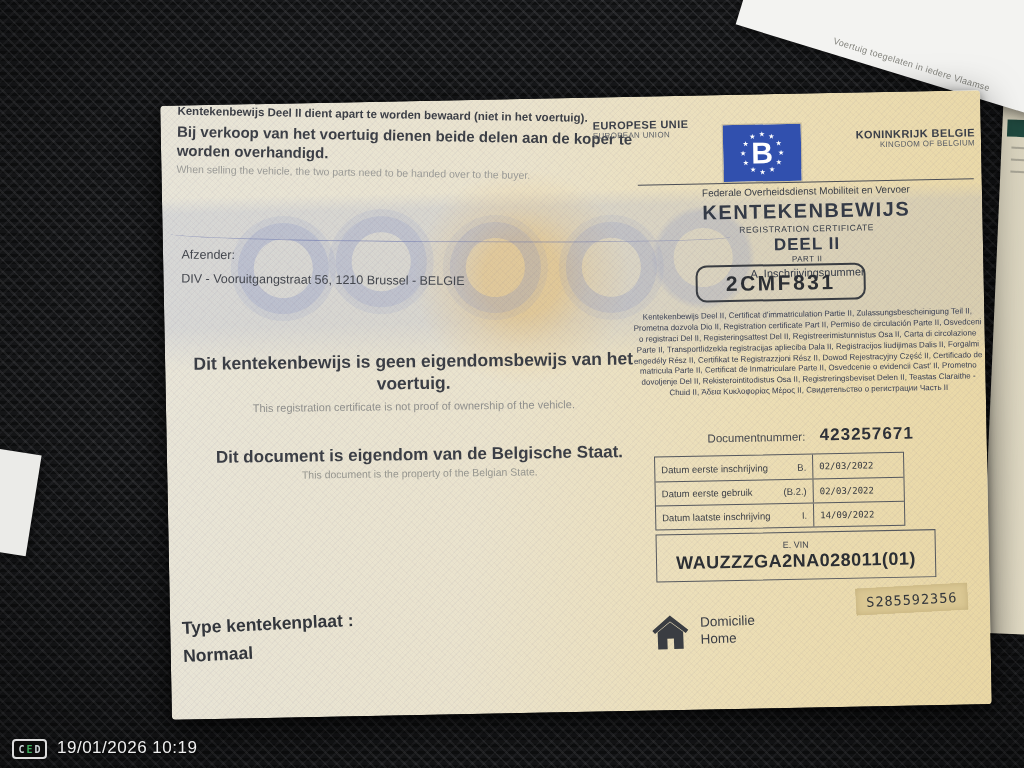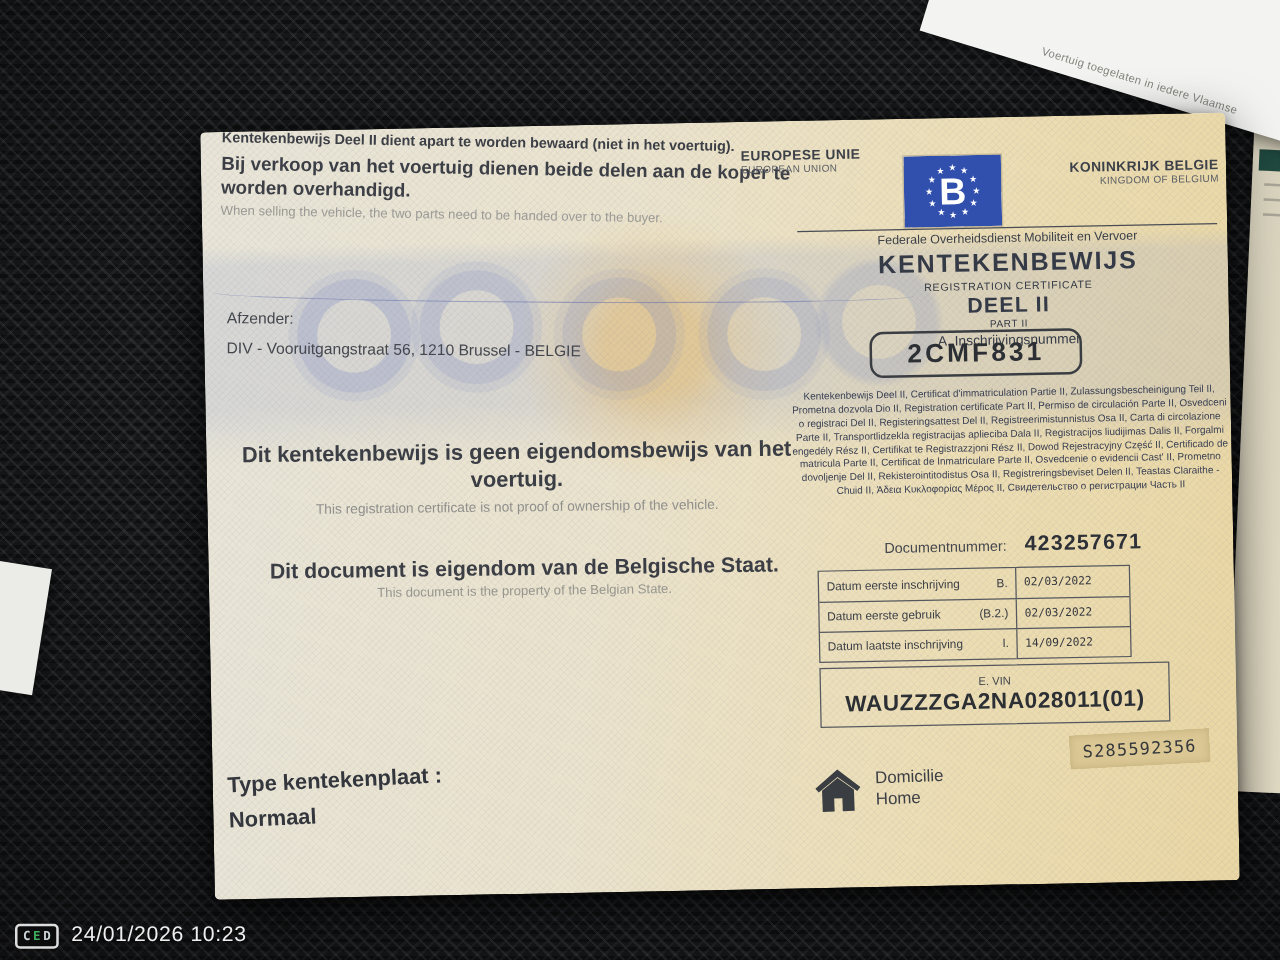--- a/index.html
+++ b/index.html
@@ -267,14 +267,14 @@
         <div>Home</div>
       </span>
     </div>
   </div>
 
   <div class="ced-badge">
     <span class="ced-c">C</span>
     <span class="ced-e">E</span>
     <span class="ced-d">D</span>
   </div>
-  <div class="timestamp">24/01/2026 10:23</div>
+  <div class="timestamp">19/01/2026 10:19</div>
 </div>
 
 </body></html>

